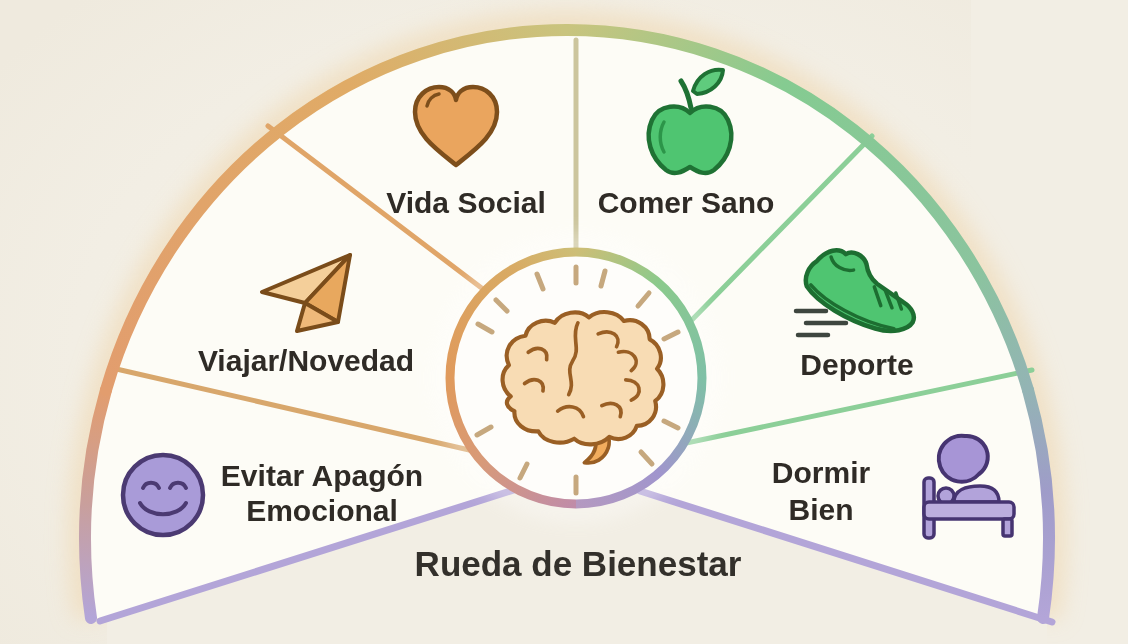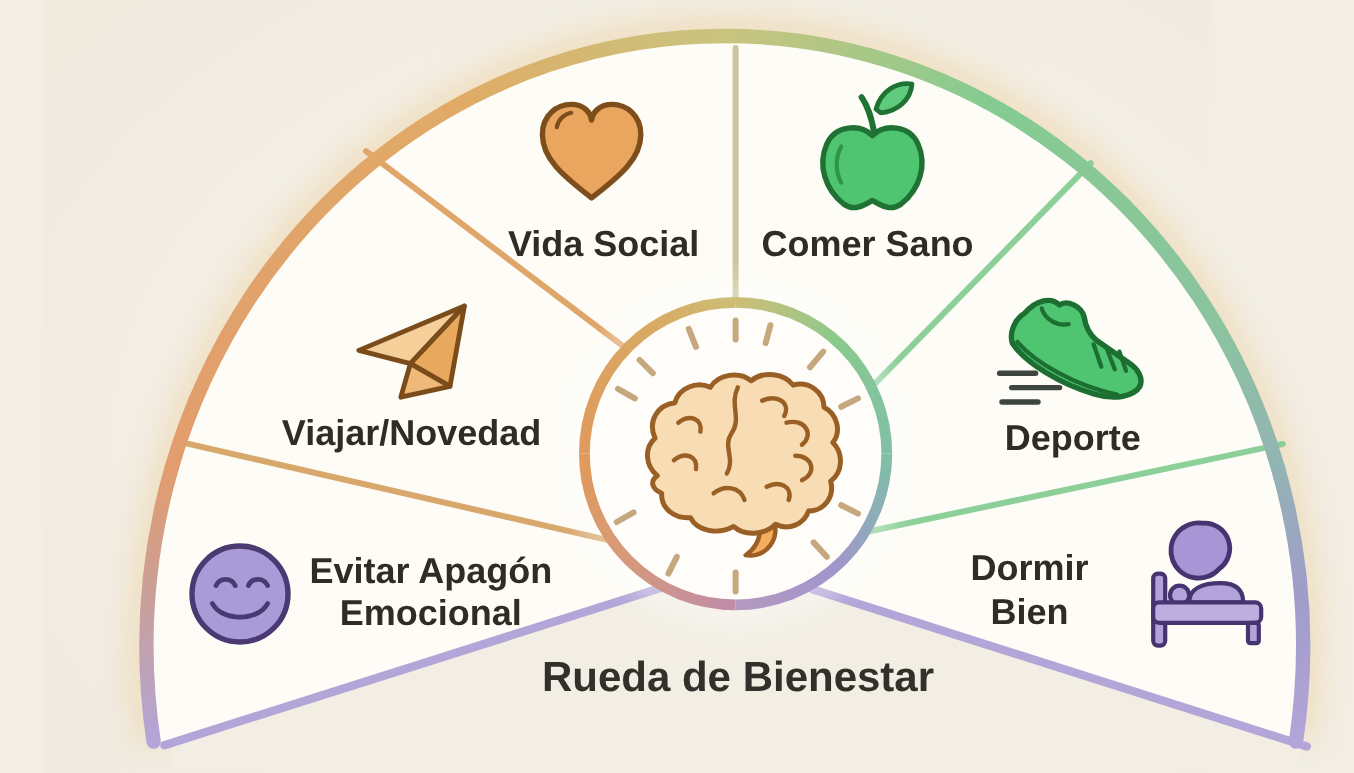--- a/index.html
+++ b/index.html
@@ -1,18 +1,18 @@
 <!DOCTYPE html>
 <html><head>
 <meta charset="utf-8">
 <style>
   html,body{margin:0;padding:0;width:1128px;height:644px;overflow:hidden;}
   body{background:#f2eee4;font-family:"Liberation Sans", sans-serif;}
   .stage{position:relative;width:971px;height:644px;
-    background:radial-gradient(ellipse 700px 500px at 564px 360px, #f6f1e7 0%, #f2eee4 70%, #efeade 100%);margin-left:37px;}
+    background:radial-gradient(ellipse 700px 500px at 564px 360px, #f6f1e7 0%, #f2eee4 70%, #efeade 100%);}
   svg{position:absolute;left:0;top:0;}
   .lbl{font-family:"Liberation Sans", sans-serif;font-weight:700;font-size:30px;fill:#2f2b26;text-anchor:middle;}
   .title-lbl{font-family:"Liberation Sans", sans-serif;font-weight:700;font-size:35px;fill:#33302b;text-anchor:middle;}
 </style>
 </head>
 <body>
 
 <div class="stage">
 <svg width="1128" height="644" viewBox="0 0 1128 644">
   <defs>

